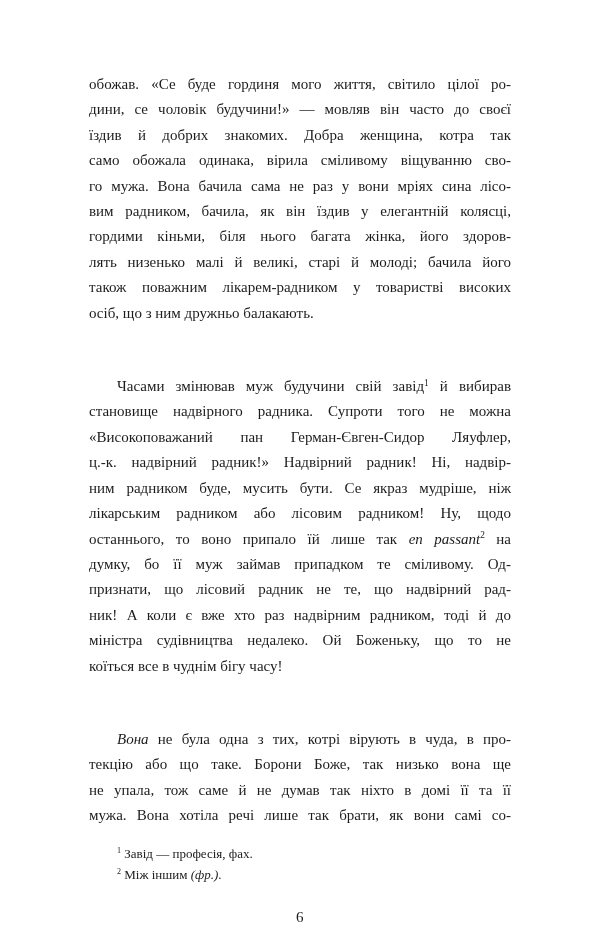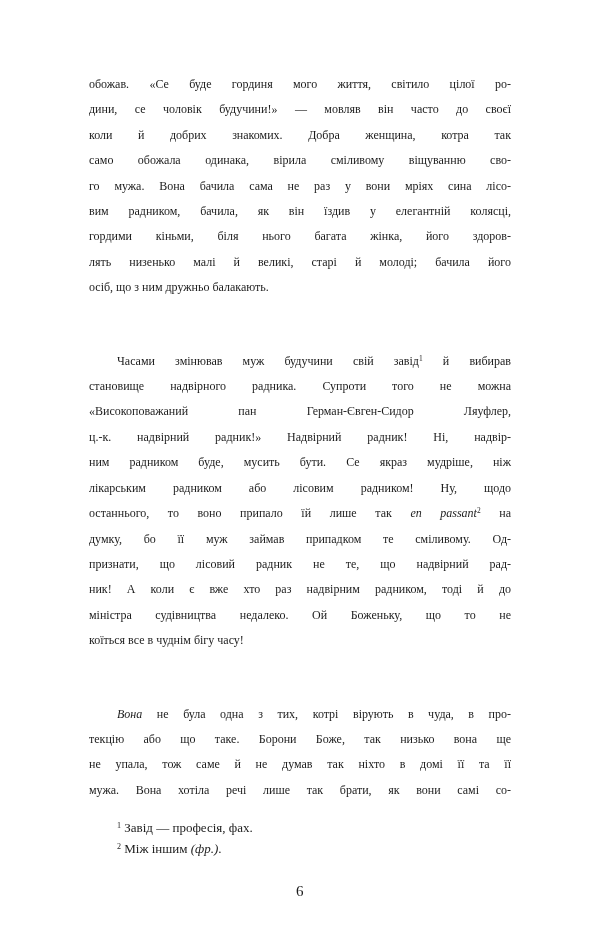--- a/index.html
+++ b/index.html
@@ -15,21 +15,21 @@
   }
   .page {
     box-sizing: border-box;
     width: 600px;
     height: 934px;
     padding: 72px 89px 0 89px;
     overflow: hidden;
     background: #ffffff;
   }
   .text-block {
-    font-size: 12px;
+    font-size: 15px;
     line-height: 25.4px;
   }
   .line {
     text-align: justify;
     text-align-last: justify;
     white-space: normal;
   }
   .line.last {
     text-align-last: left;
   }
@@ -62,26 +62,27 @@
     letter-spacing: 0.5px;
   }
 </style>
 </head>
 <body>
 
 <div class="page">
   <div class="text-block">
       <div class="line"><span>обожав. «Се буде гординя мого життя, світило цілої ро-</span></div>
       <div class="line"><span>дини, се чоловік будучини!» — мовляв він часто до своєї</span></div>
-      <div class="line"><span>коли й добрих знакомих. Добра женщина, котра так</span></div>
+      <div class="line"><span>їздив й добрих знакомих. Добра женщина, котра так</span></div>
       <div class="line"><span>само обожала одинака, вірила сміливому віщуванню сво-</span></div>
       <div class="line"><span>го мужа. Вона бачила сама не раз у вони мріях сина лісо-</span></div>
       <div class="line"><span>вим радником, бачила, як він їздив у елегантній колясці,</span></div>
       <div class="line"><span>гордими кіньми, біля нього багата жінка, його здоров-</span></div>
       <div class="line"><span>лять низенько малі й великі, старі й молоді; бачила його</span></div>
+      <div class="line"><span>також поважним лікарем-радником у товаристві високих</span></div>
       <div class="line last"><span>осіб, що з ним дружньо балакають.</span></div>
       <div class="line indent"><span>Часами змінював муж будучини свій завід</span><sup>1</sup><span> й вибирав</span></div>
       <div class="line"><span>становище надвірного радника. Супроти того не можна</span></div>
       <div class="line"><span>«Високоповажаний пан Герман-Євген-Сидор Ляуфлер,</span></div>
       <div class="line"><span>ц.-к. надвірний радник!» Надвірний радник! Ні, надвір-</span></div>
       <div class="line"><span>ним радником буде, мусить бути. Се якраз мудріше, ніж</span></div>
       <div class="line"><span>лікарським радником або лісовим радником! Ну, щодо</span></div>
       <div class="line"><span>останнього, то воно припало їй лише так </span><span class="italic">en passant</span><sup>2</sup><span> на</span></div>
       <div class="line"><span>думку, бо її муж займав припадком те сміливому. Од-</span></div>
       <div class="line"><span>признати, що лісовий радник не те, що надвірний рад-</span></div>

